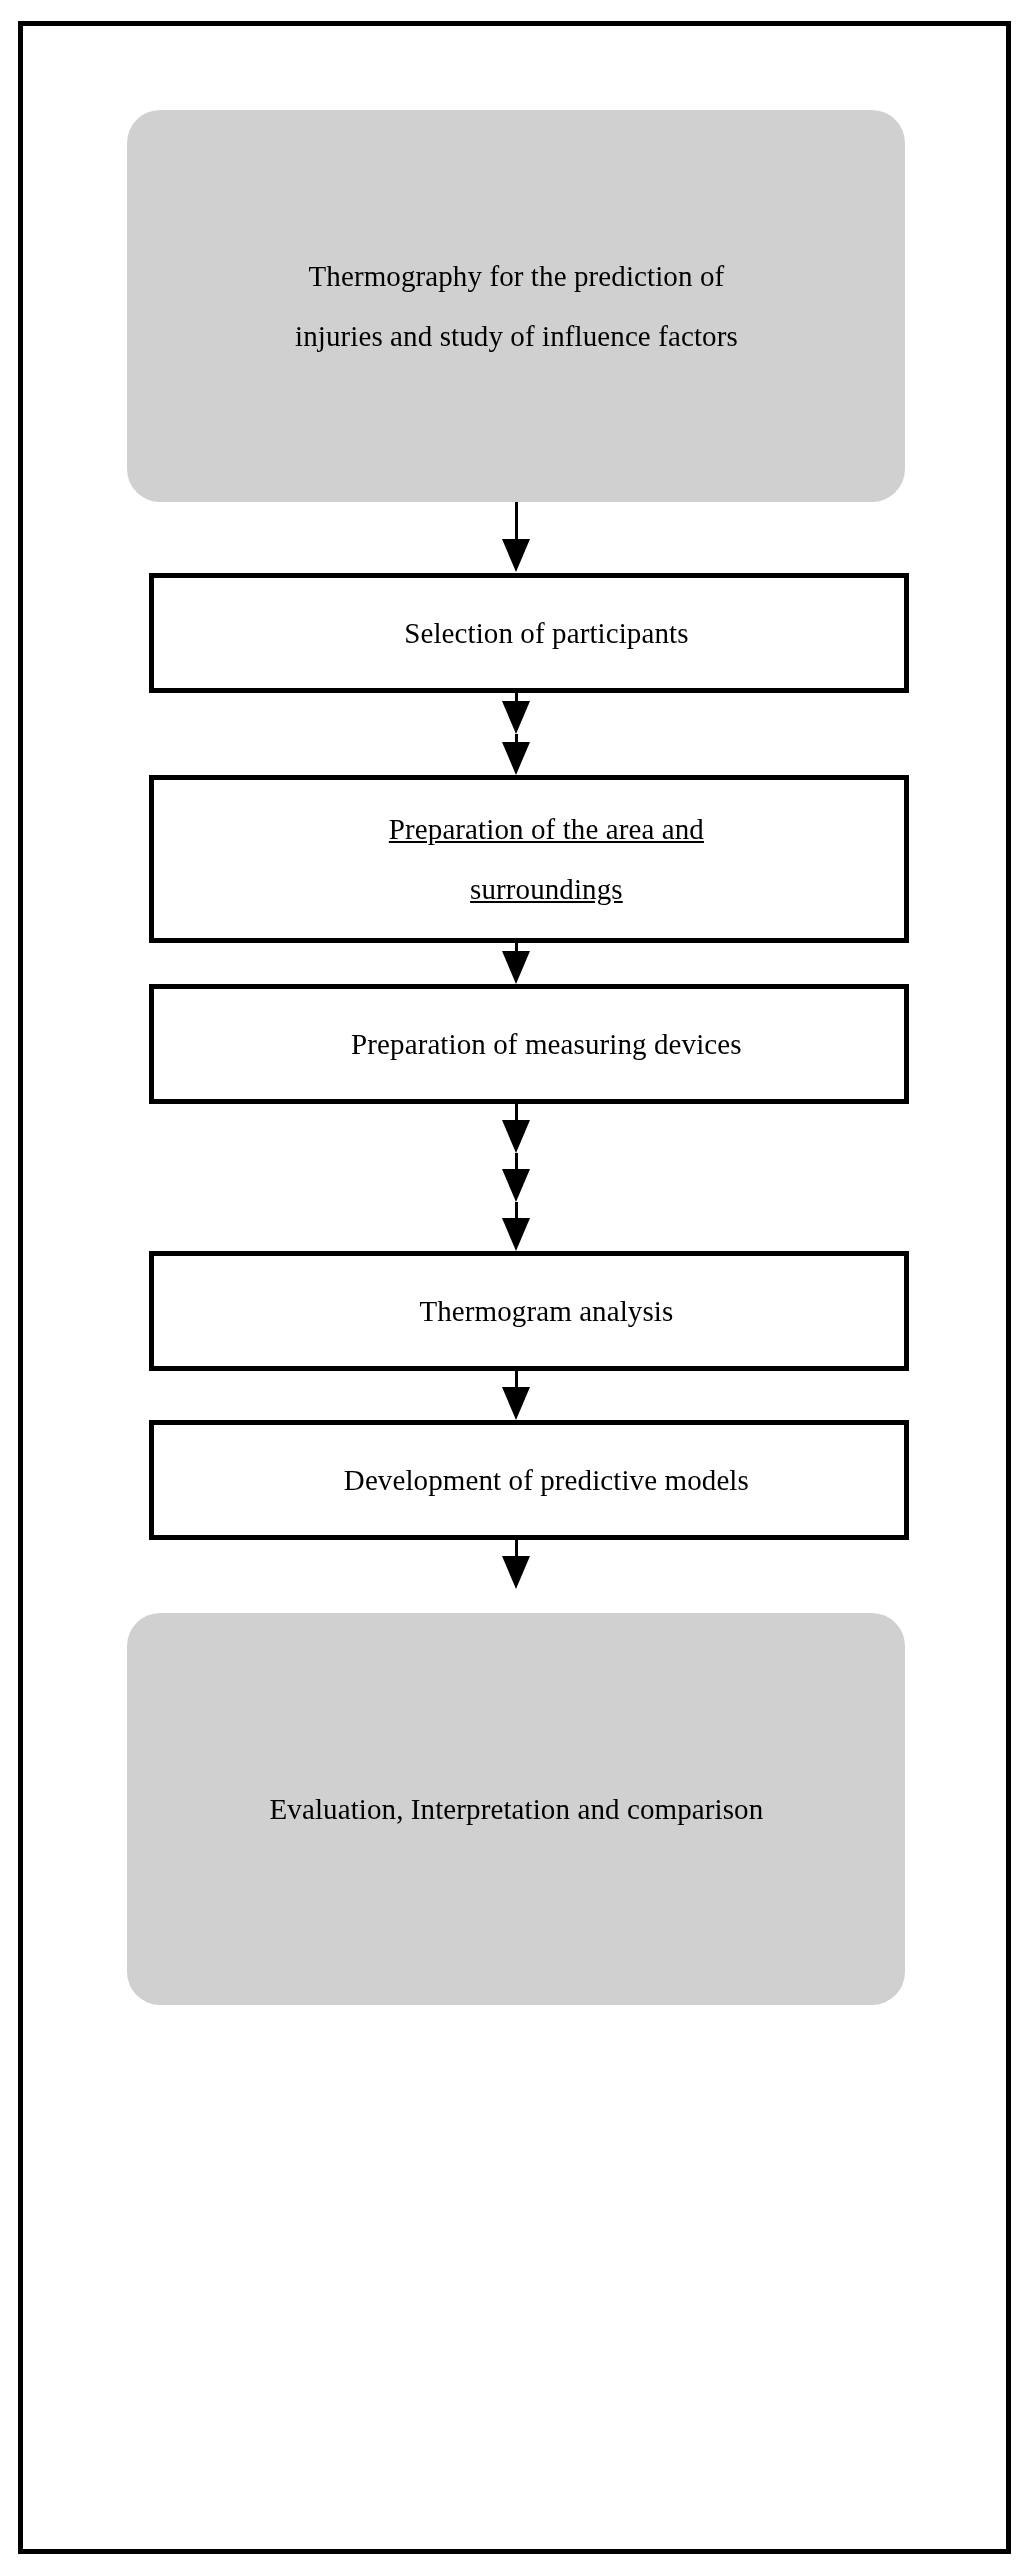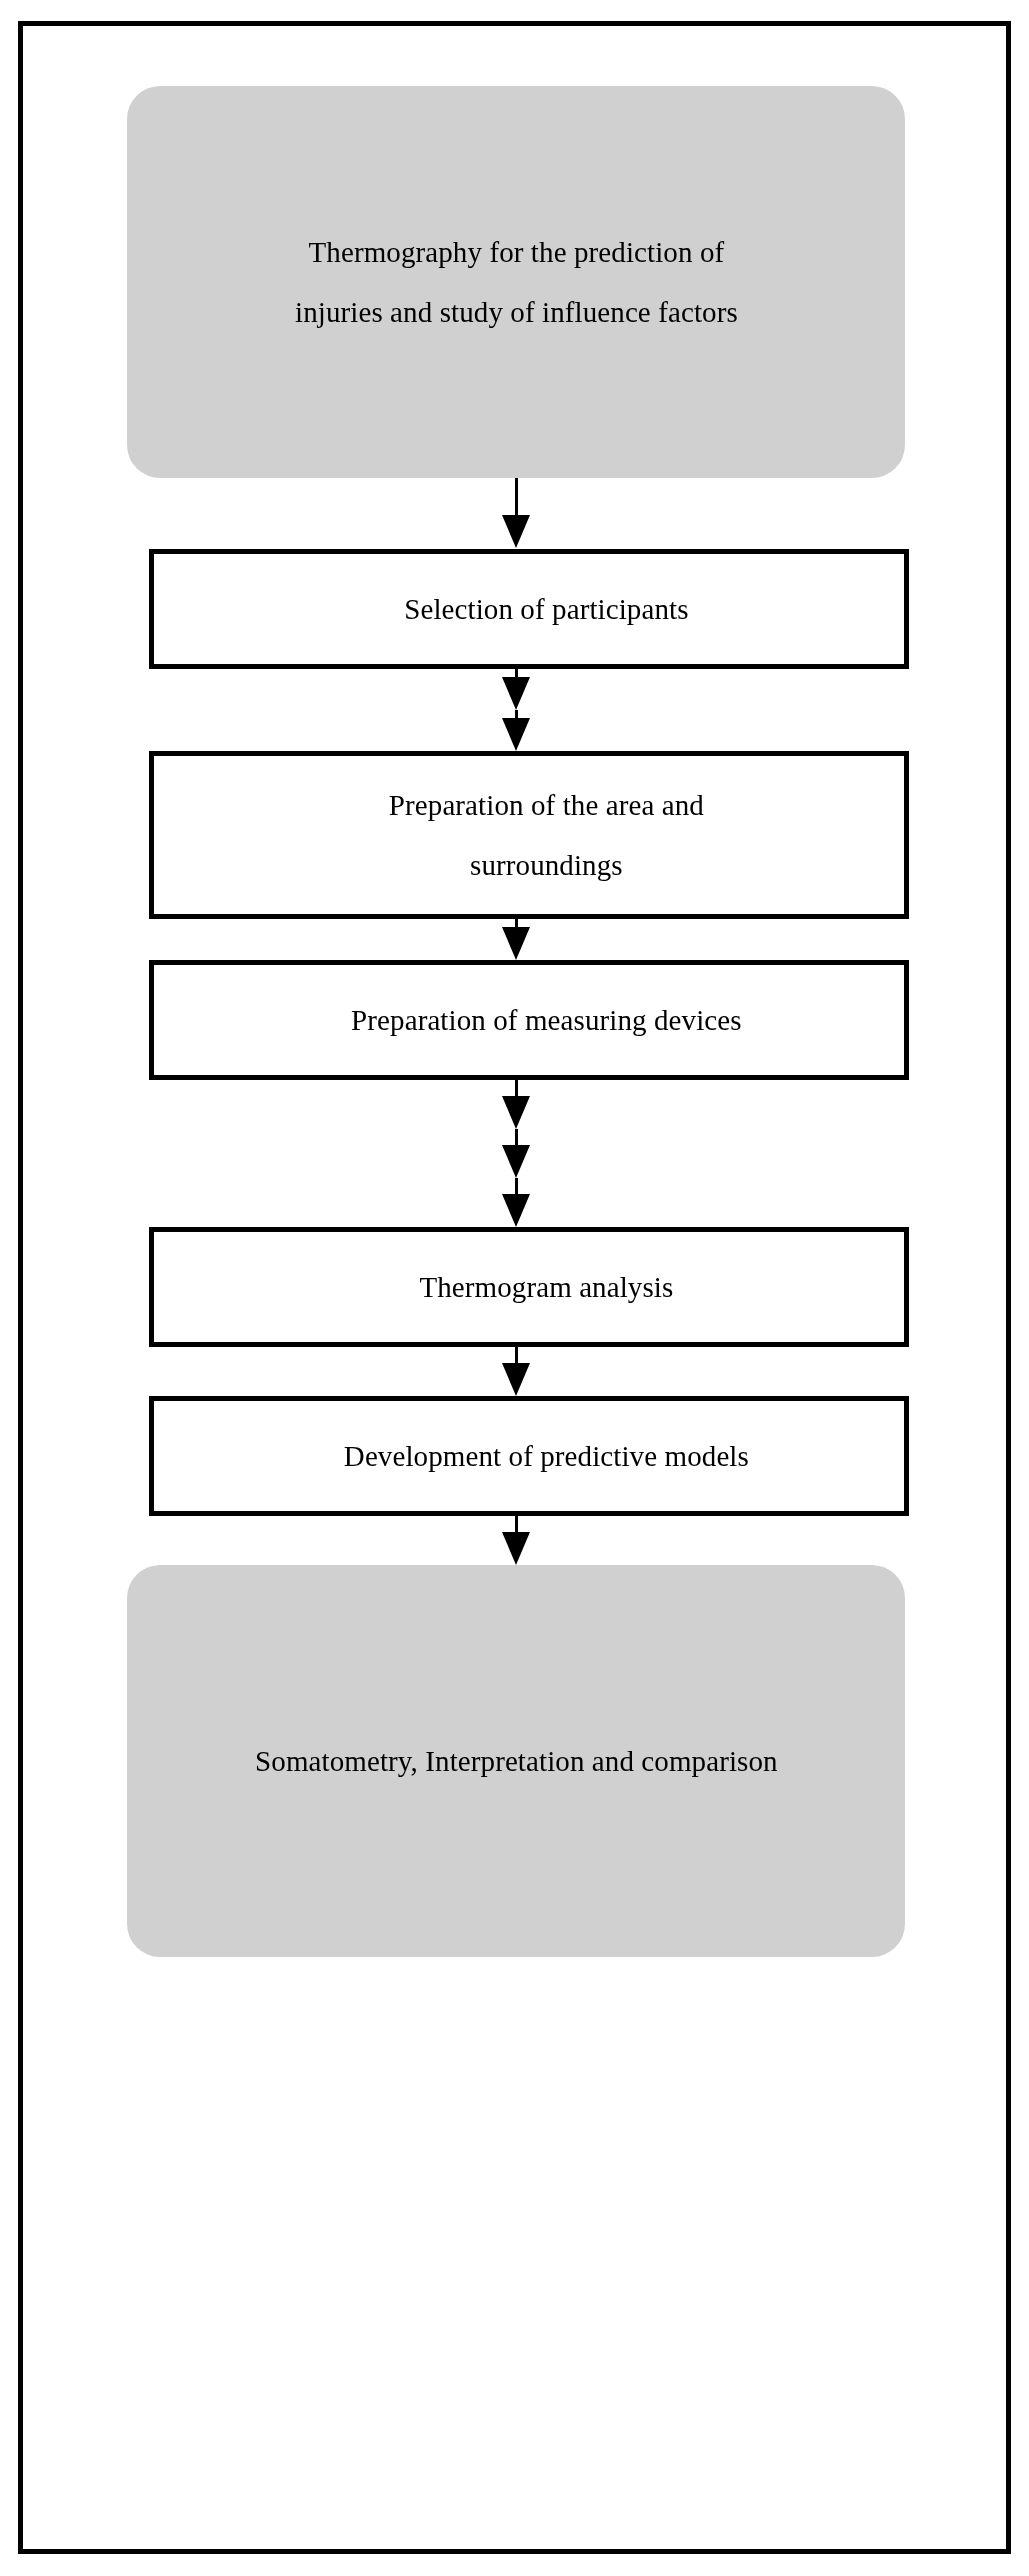--- a/index.html
+++ b/index.html
@@ -39,39 +39,40 @@
   .terminator {
     background: #d0d0d0;
     border-radius: 33px;
     width: 778px;
     margin-left: 0;
     display: flex;
     flex-direction: column;
     align-items: center;
     justify-content: center;
     box-sizing: border-box;
+    margin-top: 24px;
   }
   .terminator.top    { height: 392px; }
   .terminator.bottom { height: 392px; }
 
   
   .process {
     background: #ffffff;
     border: 5.7px solid #000000;
     box-sizing: border-box;
     width: 760px;
     margin-left: 22px;
     display: flex;
     flex-direction: column;
     align-items: center;
     justify-content: center;
     padding-left: 34px;
   }
   .process.h1 { height: 120px; }
-  .process.h2 { height: 168px; }
+  .process.h2 { height: 168px; text-decoration: underline; }
 
   
   .node-line {
     font-size: 29px;
     line-height: 1.05;
     color: #000000;
     text-align: center;
     white-space: nowrap;
     letter-spacing: 0.1px;
   }
@@ -179,18 +180,18 @@
     <div class="process h1">
       <div class="node-line">Development of predictive models</div>
     </div>
 
     <div class="arrow a-mid">
       <div class="shaft"></div>
       <div class="head"></div>
     </div>
 
     <div class="terminator bottom">
-      <div class="node-line">Somatometry, Interpretation and comparison</div>
+      <div class="node-line">Evaluation, Interpretation and comparison</div>
     </div>
 
   </div>
 </div>
 
 
 </body></html>

